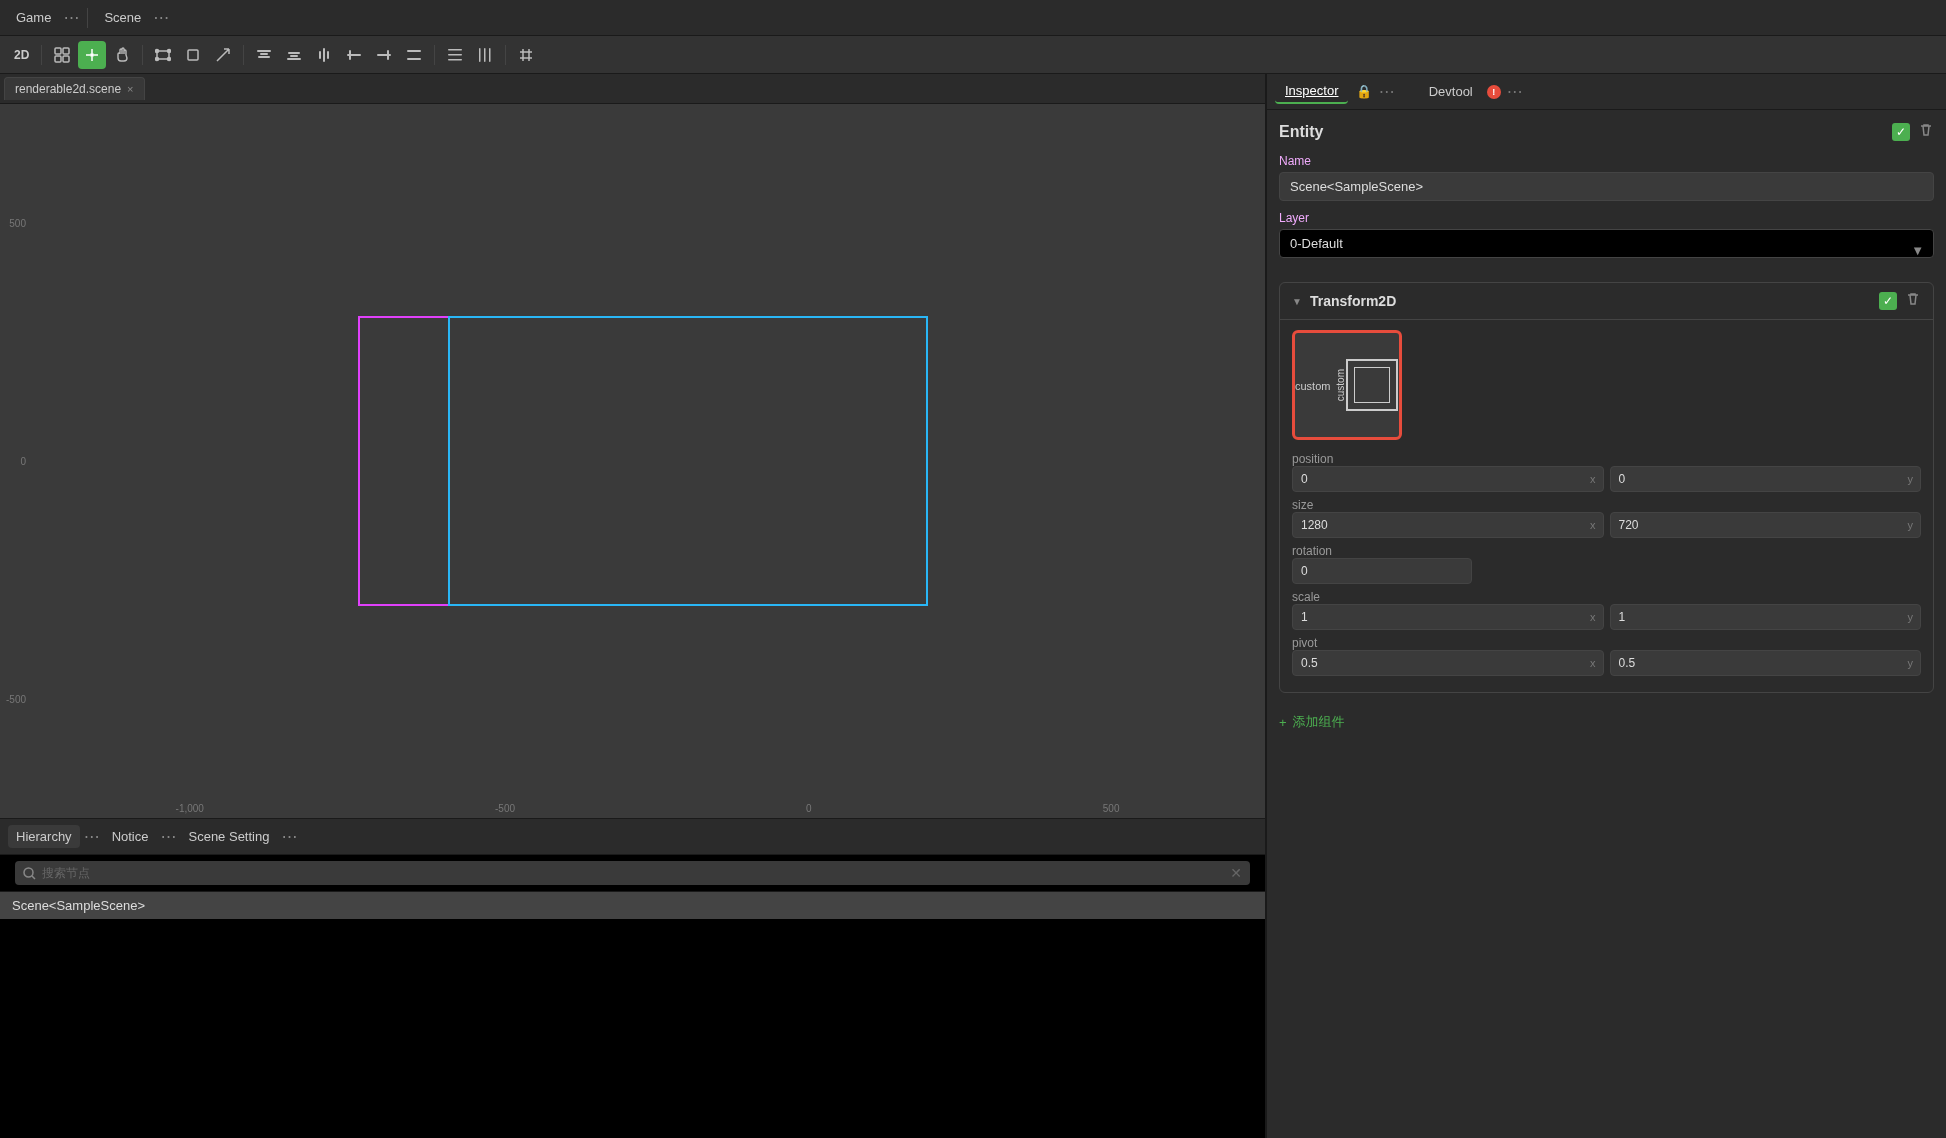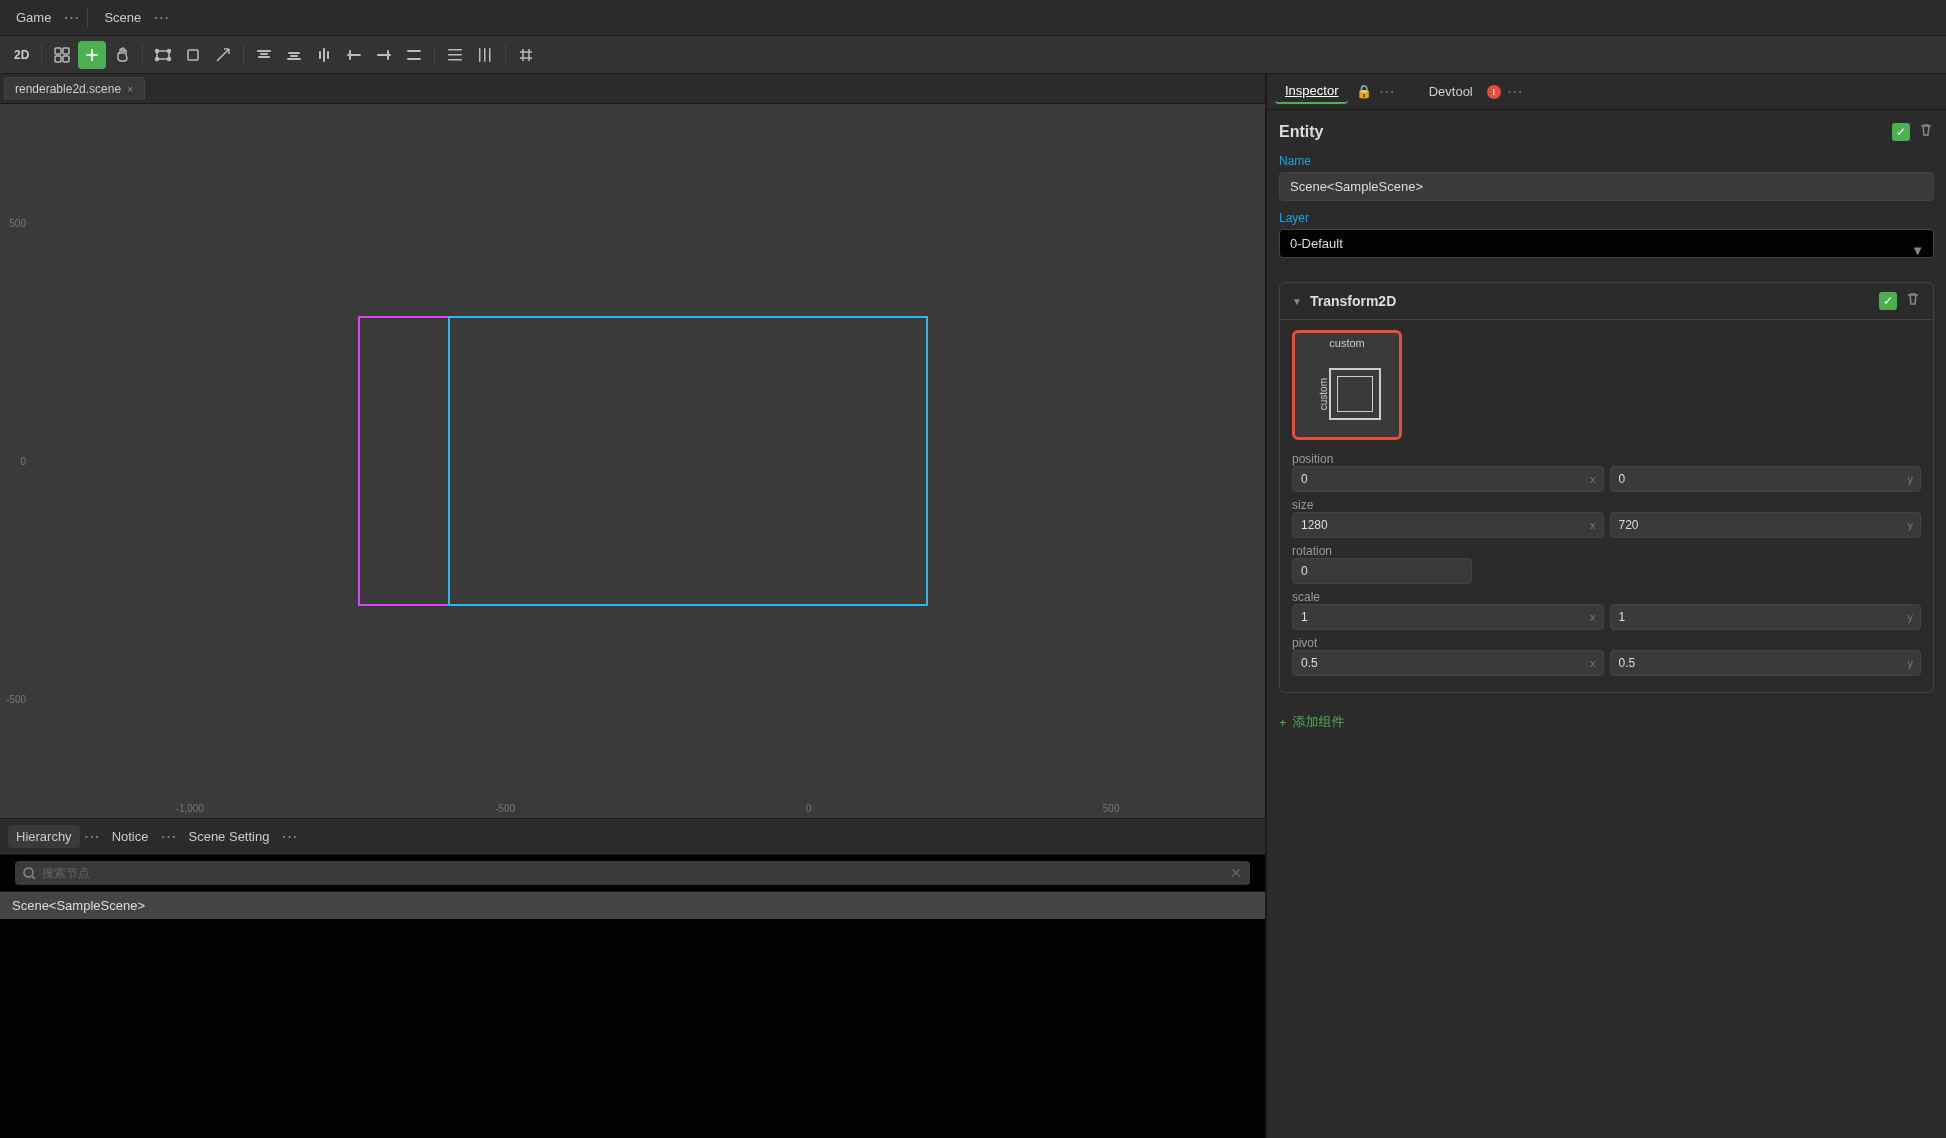--- a/index.html
+++ b/index.html
@@ -350,21 +350,21 @@
       font-size: 12px;
     }
     .delete-btn {
       color: #888;
       font-size: 16px;
       cursor: pointer;
     }
 
     .field-label {
       font-size: 12px;
-      color: #0ea5e9;
+      color: #f0abfc;
       margin-bottom: 4px;
     }
     .field-input {
       width: 100%;
       background: #3a3a3a;
       border: 1px solid #444;
       border-radius: 4px;
       padding: 6px 10px;
       color: #ddd;
       font-size: 13px;
@@ -431,21 +431,21 @@
 
     
     .transform-widget {
       width: 110px;
       height: 110px;
       background: #3a3a3a;
       border: 3px solid #e74c3c;
       border-radius: 6px;
       margin-bottom: 12px;
       display: flex;
-      flex-direction: column;
+      flex-direction: row;
       align-items: center;
       position: relative;
       overflow: hidden;
     }
     .transform-widget-label-top {
       font-size: 11px;
       color: #ccc;
       padding: 4px 0 2px;
       text-align: center;
     }

